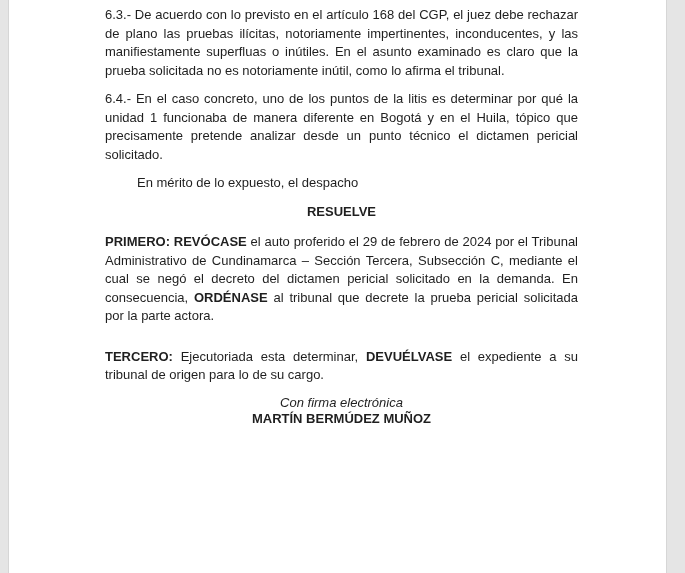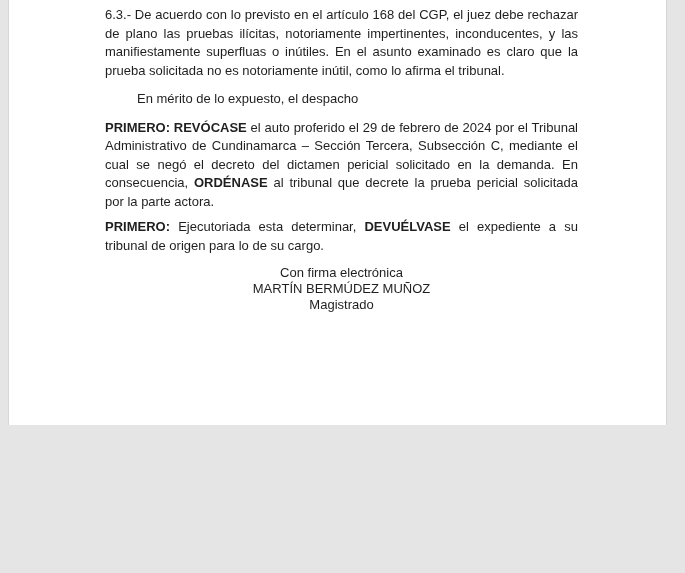--- a/index.html
+++ b/index.html
@@ -12,21 +12,21 @@
     overflow: hidden;
     background: #e5e5e5;
     font-family: "Liberation Sans", sans-serif;
     position: relative;
   }
   .page {
     position: absolute;
     left: 8px;
     top: 0;
     width: 659px;
-    height: 425px;
+    height: 573px;
     background: #ffffff;
     border-left: 1px solid #d6d6d6;
     border-right: 1px solid #d6d6d6;
     box-sizing: border-box;
   }
   .content {
     padding: 6px 88px 0 96px;
     color: #1f1f1f;
     font-size: 13px;
     line-height: 18.5px;
@@ -40,52 +40,54 @@
   .center {
     text-align: center;
   }
   .bold {
     font-weight: bold;
   }
   .p63      { margin-bottom: 10px; }
   .p64      { margin-bottom: 10px; }
   .merito   { margin-bottom: 10px; margin-left: 32px; }
   .resuelve { margin-bottom: 12px; font-weight: bold; }
-  .primero  { margin-bottom: 7px; }
+  .primero  { margin-bottom: 22px; }
   .segundo  { margin-bottom: 12px; }
   .tercero  { margin-bottom: 10px; }
   .notif    { margin-bottom: 26px; font-weight: bold; }
   .sig-block {
     text-align: center;
     line-height: 16px;
   }
   .sig-firma {
+    font-style: italic;
   }
   .sig-name, .sig-role {
-    font-weight: normal;
+    font-weight: bold;
   }
 </style>
 </head>
 <body>
 
 <div class="page">
   <div class="content">
 
     <p class="justify p63">6.3.- De acuerdo con lo previsto en el artículo 168 del CGP, el juez debe rechazar de plano las pruebas ilícitas, notoriamente impertinentes, inconducentes, y las manifiestamente superfluas o inútiles. En el asunto examinado es claro que la prueba solicitada no es notoriamente inútil, como lo afirma el tribunal.</p>
 
+    <p class="justify p64">6.4.- En el caso concreto, uno de los puntos de la litis es determinar por qué la unidad 1 funcionaba de manera diferente en Bogotá y en el Huila, tópico que precisamente pretende analizar desde un punto técnico el dictamen pericial solicitado.</p>
 
     <p class="merito">En mérito de lo expuesto, el despacho</p>
 
+    <p class="center resuelve">RESUELVE</p>
 
     <p class="justify primero"><span class="bold">PRIMERO: REVÓCASE</span><span> el auto proferido el 29 de febrero de 2024 por el Tribunal Administrativo de Cundinamarca – Sección Tercera, Subsección C, mediante el cual se negó el decreto del dictamen pericial solicitado en la demanda. En consecuencia, </span><span class="bold">ORDÉNASE</span><span> al tribunal que decrete la prueba pericial solicitada por la parte actora.</span></p>
 
 
-    <p class="justify tercero"><span class="bold">PRIMERO:</span><span> Ejecutoriada esta determinar, </span><span class="bold">DEVUÉLVASE</span><span> el expediente a su tribunal de origen para lo de su cargo.</span></p>
+    <p class="justify tercero"><span class="bold">TERCERO:</span><span> Ejecutoriada esta determinar, </span><span class="bold">DEVUÉLVASE</span><span> el expediente a su tribunal de origen para lo de su cargo.</span></p>
 
 
     <div class="sig-block">
       <div class="sig-firma">Con firma electrónica</div>
       <div class="sig-name">MARTÍN BERMÚDEZ MUÑOZ</div>
-      <div class="sig-role">Magistrado</div>
     </div>
 
   </div>
 </div>
 
 </body></html>

